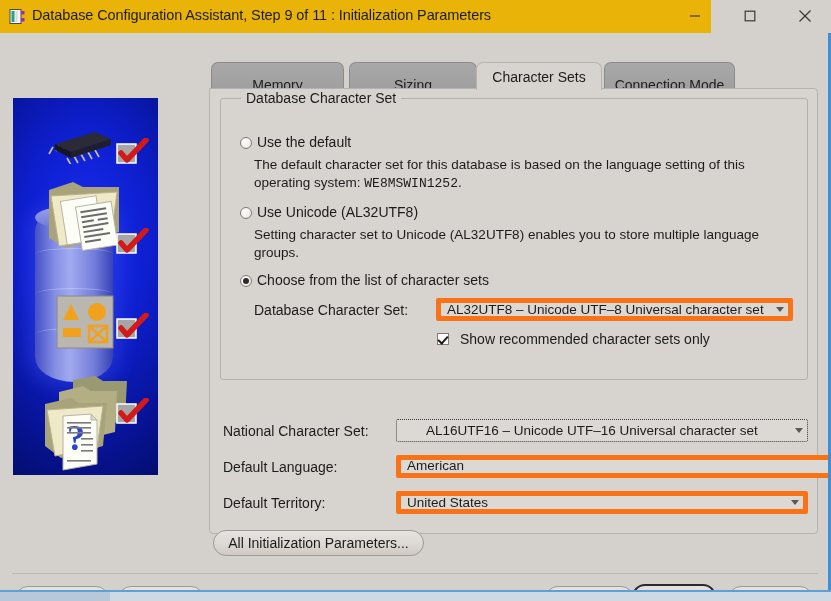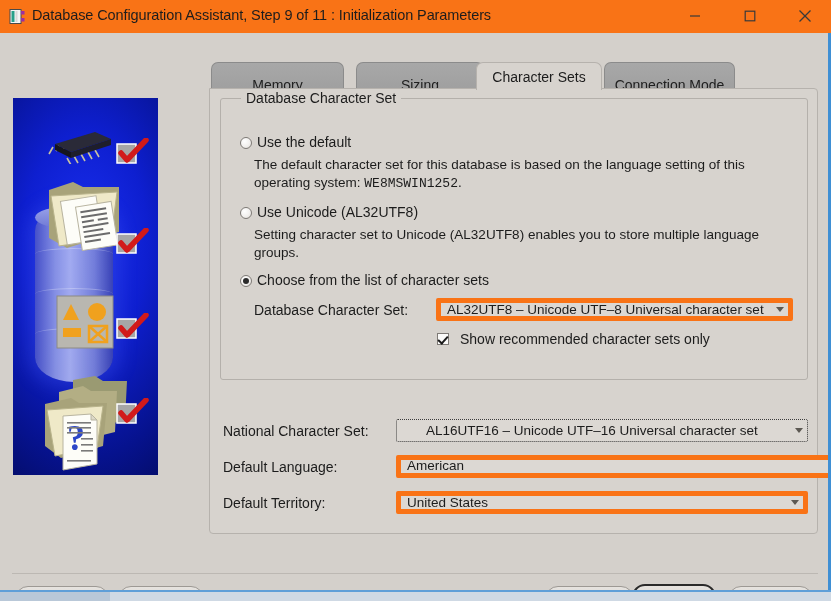--- a/index.html
+++ b/index.html
@@ -11,22 +11,22 @@
   }
   #root {
     position: relative;
     width: 831px; height: 601px;
     background: #d4d0cb;
   }
 
   
   #titlebar {
     position: absolute; left: 0; top: 0;
-    width: 831px; height: 33px;
-    background: #f97316;
+    width: 711px; height: 33px;
+    background: #eab308;
     border-bottom: 1px solid #e2e2e2;
   }
   #titlebar-icon {
     position: absolute; left: 9px; top: 8px;
     width: 17px; height: 17px;
   }
   #titlebar-text {
     position: absolute; left: 32px; top: 7px;
     font-size: 14.5px; color: #1d1d1d;
     white-space: nowrap;
@@ -374,21 +374,21 @@
           <rect x="1" y="6" width="19" height="19" fill="#a6a6a6" stroke="#ffffff" stroke-width="1.5"></rect>
           <path d="M5 15 L11 22 L30 2" stroke="#d21a1a" stroke-width="5.5" fill="none" stroke-linecap="round" stroke-linejoin="round"></path>
         </svg>
       </div>
     </div>
 
     <div id="tabstrip">
       <div class="tab inactive" style="left:0px; width:133px;">
         <span>Memory</span>
       </div>
-      <div class="tab inactive" style="left:145px; width:128px;text-align:center;">
+      <div class="tab inactive" style="left:138px; width:128px;text-align:center;">
         <span>Sizing</span>
       </div>
       <div class="tab active" style="left:265px; width:126px;">
         <span>Character Sets</span>
       </div>
       <div class="tab inactive" style="left:393px; width:131px;">
         <span>Connection Mode</span>
       </div>
     </div>
 
@@ -452,20 +452,23 @@
 
       <div class="flabel" style="left:13px; top:406px;">Default Territory:</div>
       <div class="combo" style="left:186px; top:402px; width:412px;">
         <span class="combo-text">United States</span>
         <span class="combo-arrow">
             <i></i>
           </span>
       </div>
     </div>
 
+    <div class="btn" style="left:213px; top:497px; width:211px;">
+      <span>All Initialization Parameters...</span>
+    </div>
 
     <div id="sep"></div>
 
     <div class="btn" style="left:15px; top:553px; width:94px;">
       <span>Cancel</span>
     </div>
     <div class="btn" style="left:118px; top:553px; width:86px;">
       <span>Help</span>
     </div>
 

